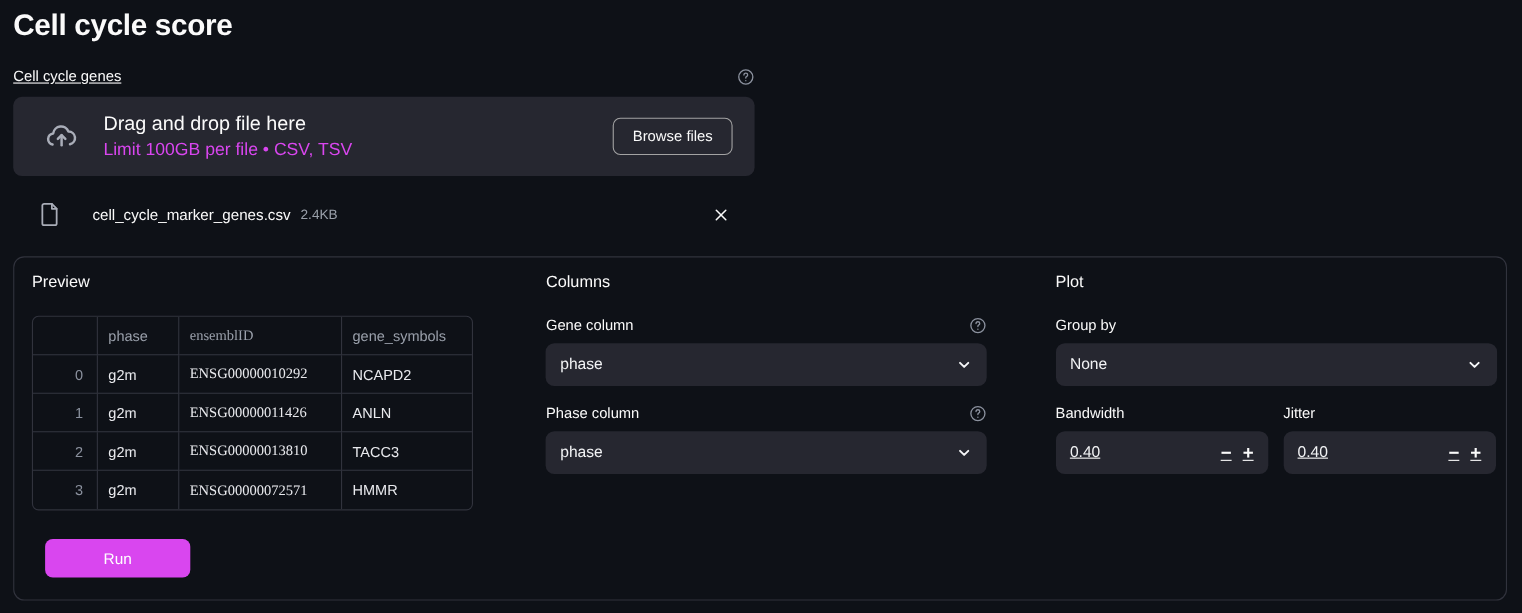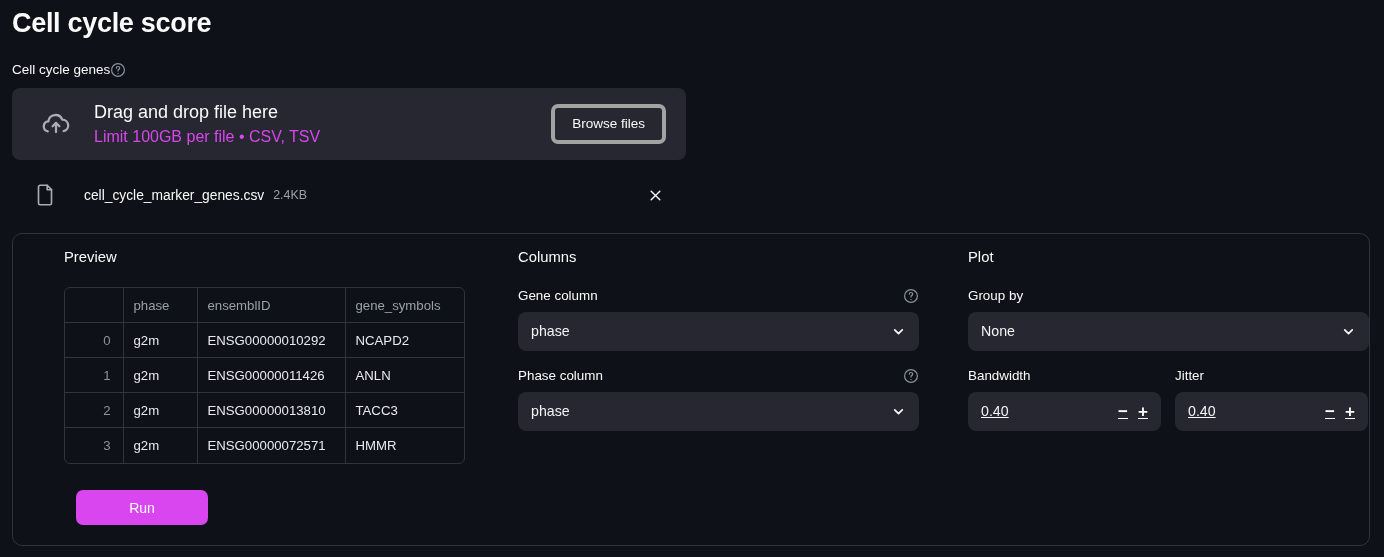--- a/index.html
+++ b/index.html
@@ -24,20 +24,22 @@
   }
 
   
   .uploader-label-row {
     position: absolute;
     left: 12px; top: 61px;
     width: 674px;
     height: 18px;
     display: flex;
     align-items: center;
+    justify-content: space-between;
+    text-decoration: underline;
   }
   .uploader-label {
     font-size: 13.5px;
     color: #fafafa;
     line-height: 1;
   }
   .help-icon {
     width: 16px; height: 16px;
     display: inline-flex;
     align-items: center;
@@ -77,21 +79,21 @@
     line-height: 1.35;
   }
   .dz-sub {
     font-size: 16px;
     color: #d946ef;
     line-height: 1.4;
     margin-top: 2px;
   }
   .browse-btn {
     flex: 0 0 auto;
-    border: 4px solid #a3a3a3;
+    border: 1px solid #a3a3a3;
     background: transparent;
     color: #fafafa;
     font-family: inherit;
     font-size: 13.5px;
     border-radius: 7px;
     padding: 8px 17px;
     cursor: pointer;
     margin-right: 4px;
     line-height: 1.2;
   }
@@ -131,21 +133,20 @@
   }
 
   
   .card {
     position: absolute;
     left: 12px; top: 233px;
     width: 1358px; height: 313px;
     border: 1px solid #31333d;
     border-radius: 10px;
     background: #0e1117;
-    padding-left: 35px;
   }
   .card-cols {
     display: flex;
     height: 100%;
     padding: 16px 0 0 0;
   }
   .col { position: relative; }
   .col-preview { width: 468px; padding-left: 16px; }
   .col-columns { width: 468px; padding-left: 16px; }
   .col-plot    { width: 422px; padding-left: 12px; }
@@ -176,21 +177,21 @@
     text-align: left;
     white-space: nowrap;
     overflow: hidden;
   }
   table.preview tr:last-child td { border-bottom: none; }
   table.preview th:last-child, table.preview td:last-child { border-right: none; }
   table.preview thead th { color: #9aa0ab; }
   table.preview tbody td { color: #e9eaee; }
   .c-idx { width: 58px; text-align: right !important; color: #8b919e !important; padding-right: 12px !important; }
   .c-phase { width: 74px; }
-  .c-ens { width: 148px; }
+  .c-ens { width: 148px; font-family: Liberation Serif, serif; }
   .c-sym { width: 121px; }
 
   .run-btn {
     position: absolute;
     left: 28px; bottom: 20px;
     width: 132px; height: 35px;
     background: #d946ef;
     color: #ffffff;
     border: none;
     border-radius: 7px;

